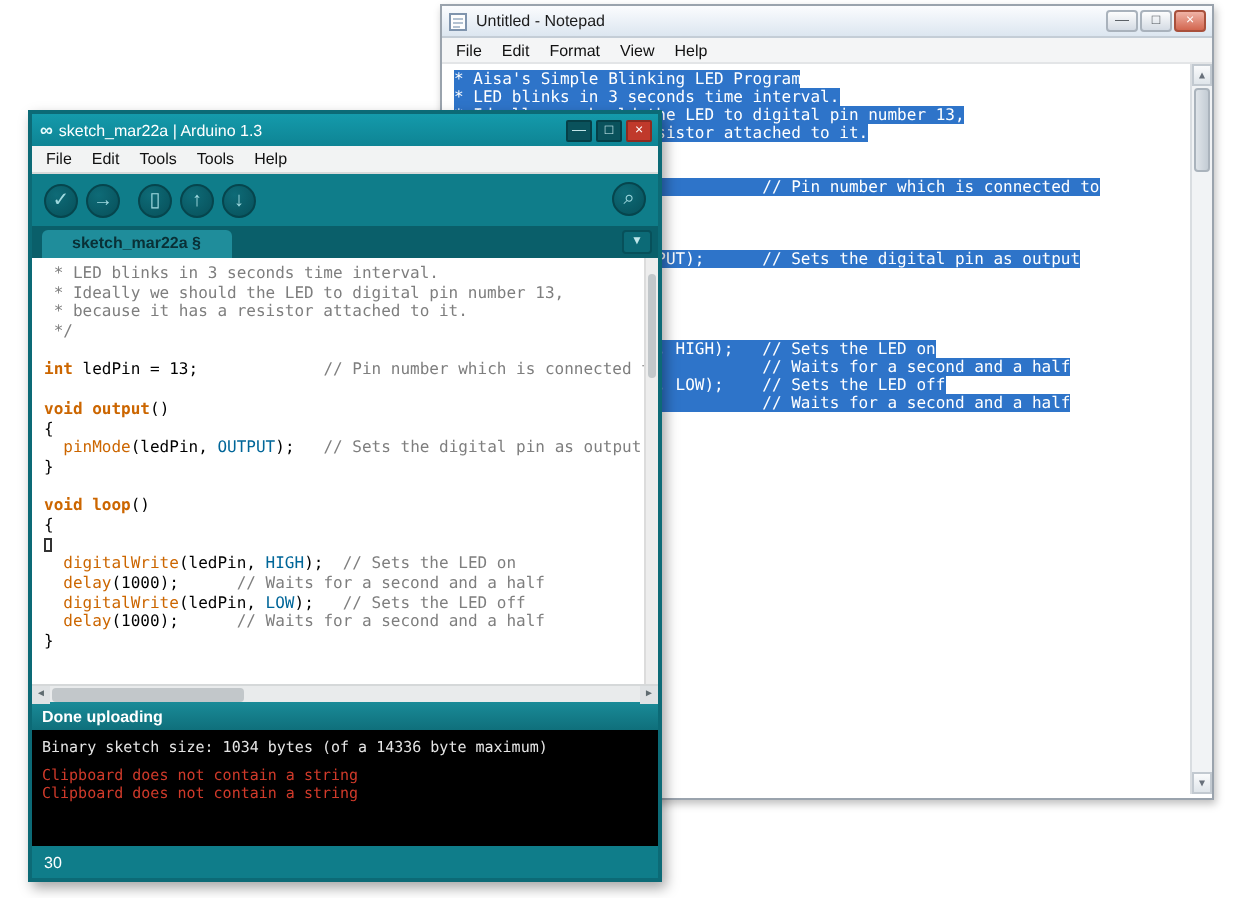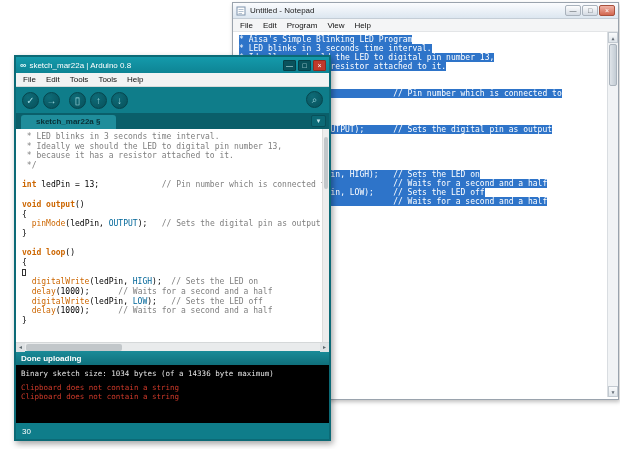--- a/index.html
+++ b/index.html
@@ -5,21 +5,21 @@
   * { margin:0; padding:0; box-sizing:border-box; }
   html,body { width:620px; height:449px; }
   body {
     position:relative; overflow:hidden; background:#ffffff;
     font-family:"Liberation Sans", sans-serif;
   }
   .window { position:absolute; }
 
   
   #notepad {
-    left:232px; top:2px; width:387px; height:398px; z-index:1;
+    left:220px; top:2px; width:387px; height:398px; z-index:1;
     background:#ffffff; border:1px solid #9aa3ad;
     box-shadow:1px 2px 4px rgba(0,0,0,.25);
   }
   .np-titlebar {
     height:16px; display:flex; align-items:center; padding:0 3px;
     background:linear-gradient(#fbfcfe,#dce6f0); border-bottom:1px solid #c4cdd6;
   }
   .np-title { flex:1; font-size:8px; color:#1b1b1b; margin-left:4px; white-space:nowrap; }
   .np-controls { display:flex; gap:1px; }
   .winbtn {
@@ -161,21 +161,21 @@
     <span class="np-title">Untitled - Notepad</span>
     <div class="np-controls">
       <div class="winbtn">—</div>
       <div class="winbtn">□</div>
       <div class="winbtn close">×</div>
     </div>
   </div>
   <div id="np-menubar" class="np-menubar">
       <span class="menu-item">File</span>
       <span class="menu-item">Edit</span>
-      <span class="menu-item">Program</span>
+      <span class="menu-item">Format</span>
       <span class="menu-item">View</span>
       <span class="menu-item">Help</span>
     </div>
   <div class="np-content">
     <div id="np-text">
         <div class="np-line"><span class="sel">* Aisa's Simple Blinking LED Program</span></div>
         <div class="np-line"><span class="sel">* LED blinks in 3 seconds time interval.</span></div>
         <div class="np-line"><span class="sel">* Ideally we should the LED to digital pin number 13,</span></div>
         <div class="np-line"><span class="sel">* because it has a resistor attached to it.</span></div>
         <div class="np-line"><span class="sel">*/</span></div>
@@ -199,21 +199,21 @@
       <div class="sb-arrow">▲</div>
       <div class="np-thumb"></div>
       <div class="sb-arrow bottom">▼</div>
     </div>
   </div>
 </div>
 
 <div id="arduino" class="window">
   <div class="ar-titlebar">
     <span class="ar-logo">∞</span>
-    <span class="ar-title">sketch_mar22a | Arduino 0.8</span>
+    <span class="ar-title">sketch_mar22a | Arduino 1.3</span>
     <div class="ar-controls">
       <div class="ar-winbtn">—</div>
       <div class="ar-winbtn">□</div>
       <div class="ar-winbtn close">×</div>
     </div>
   </div>
   <div id="ar-menubar" class="ar-menubar">
       <span class="menu-item">File</span>
       <span class="menu-item">Edit</span>
       <span class="menu-item">Tools</span>

